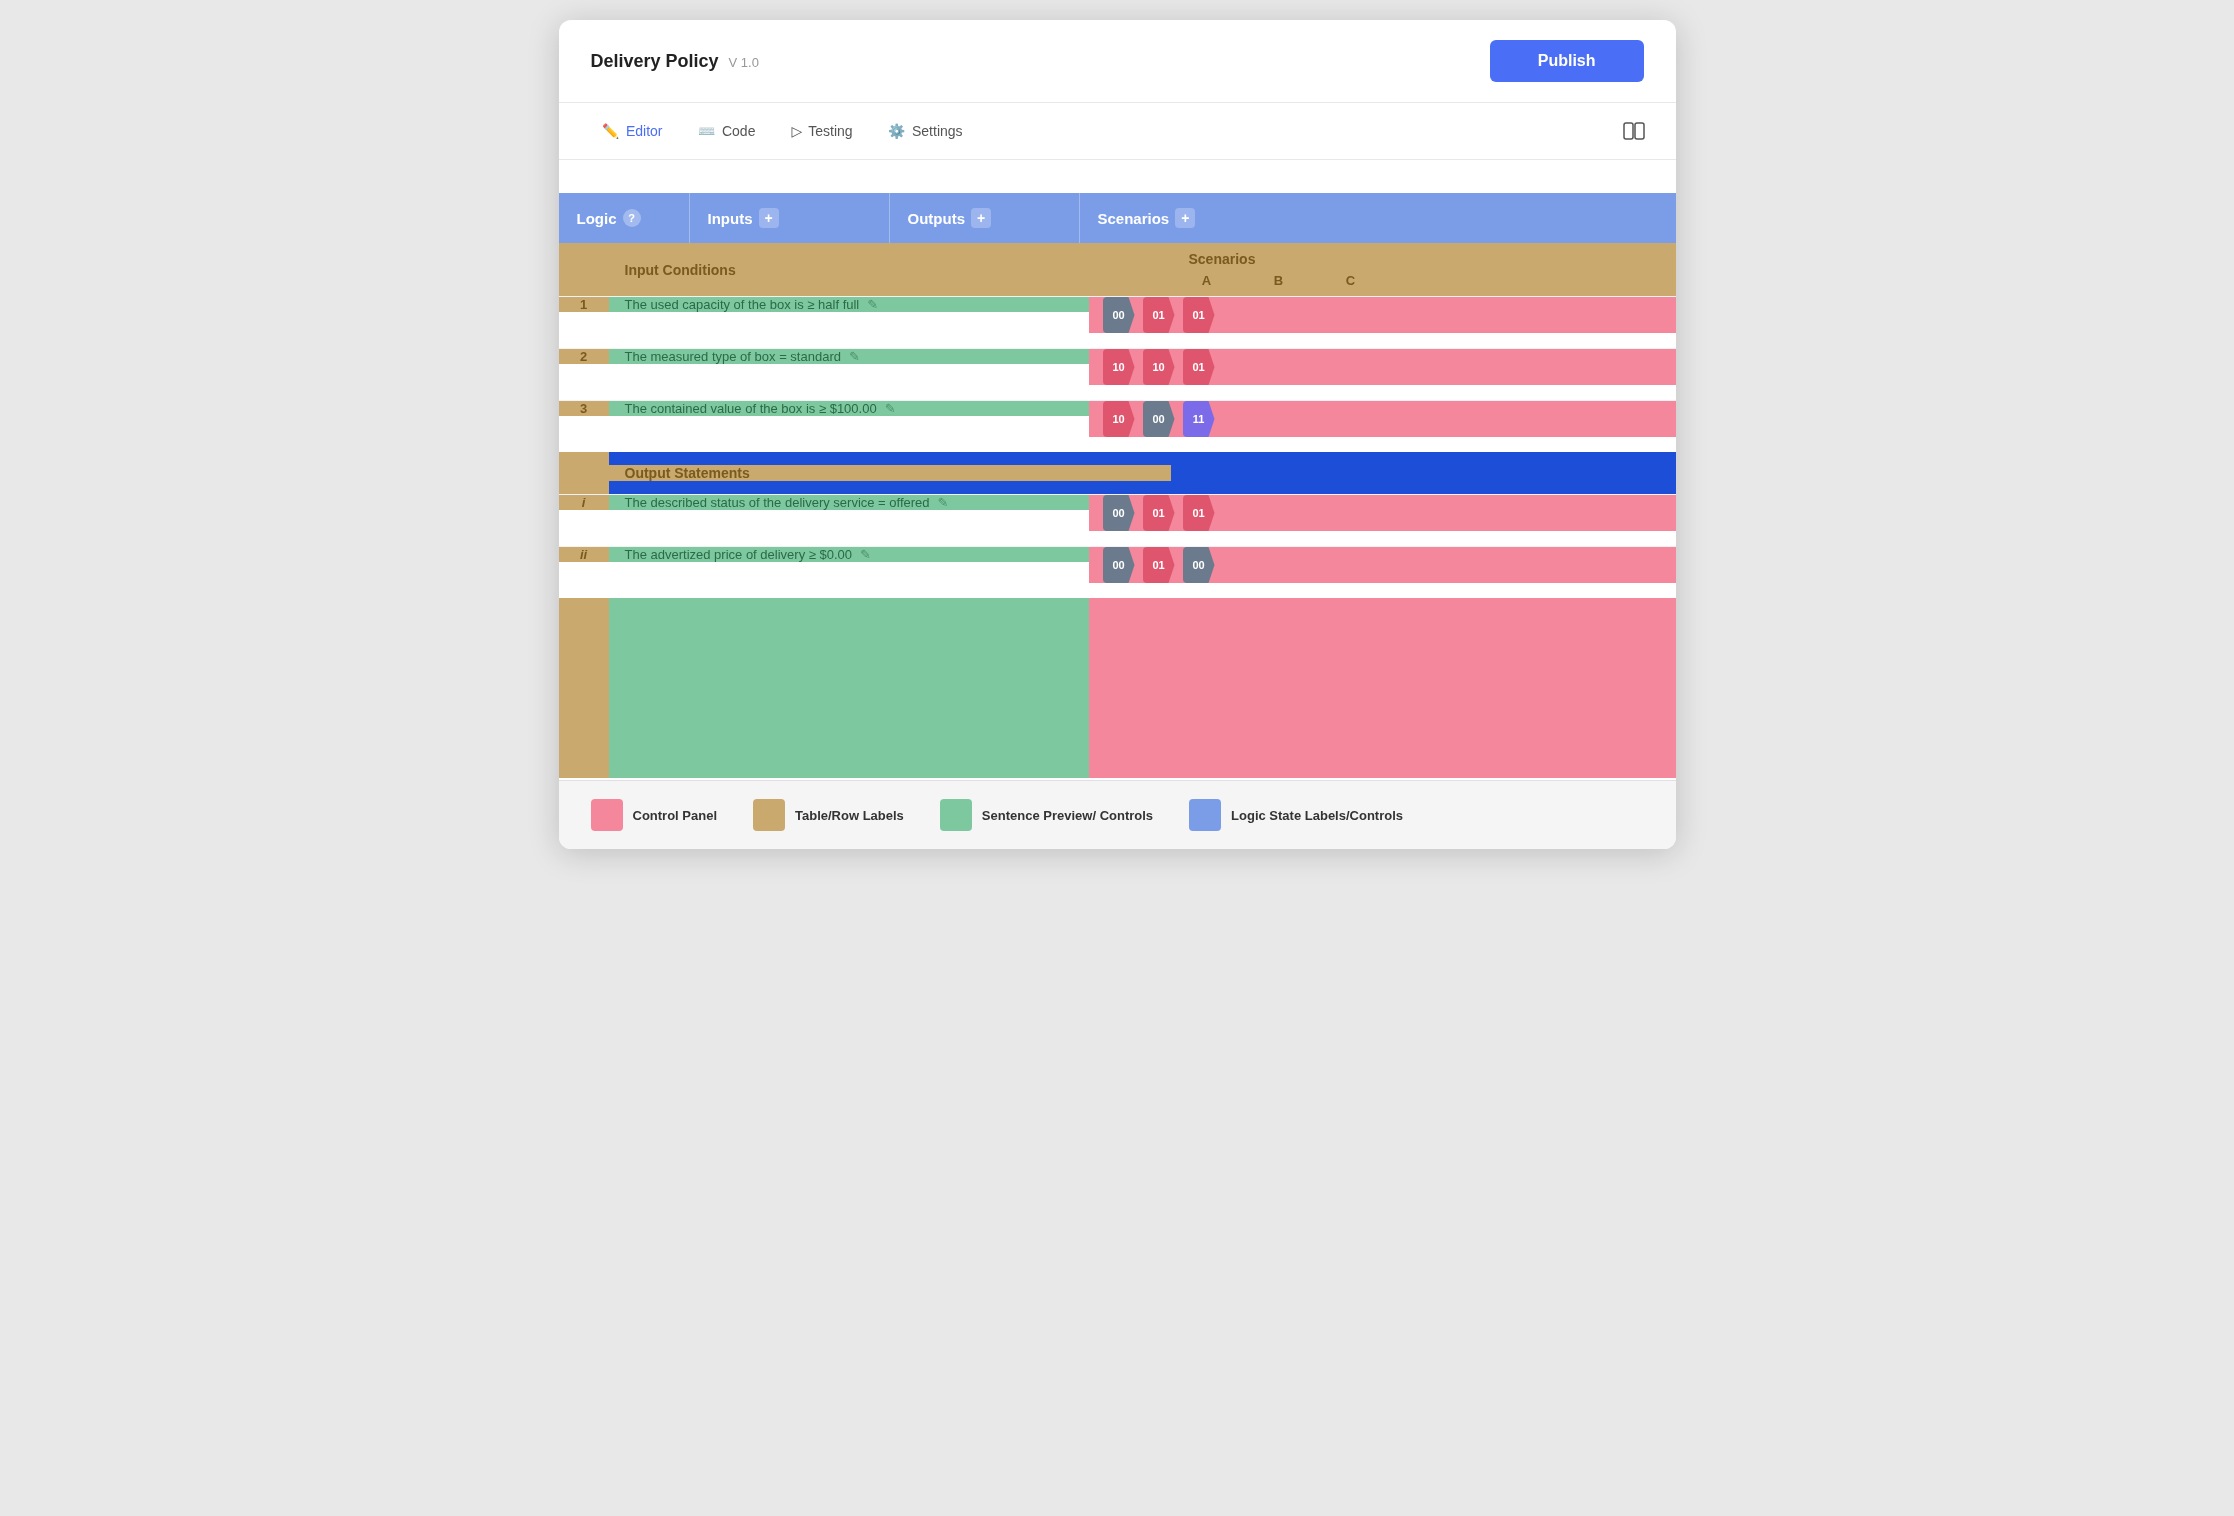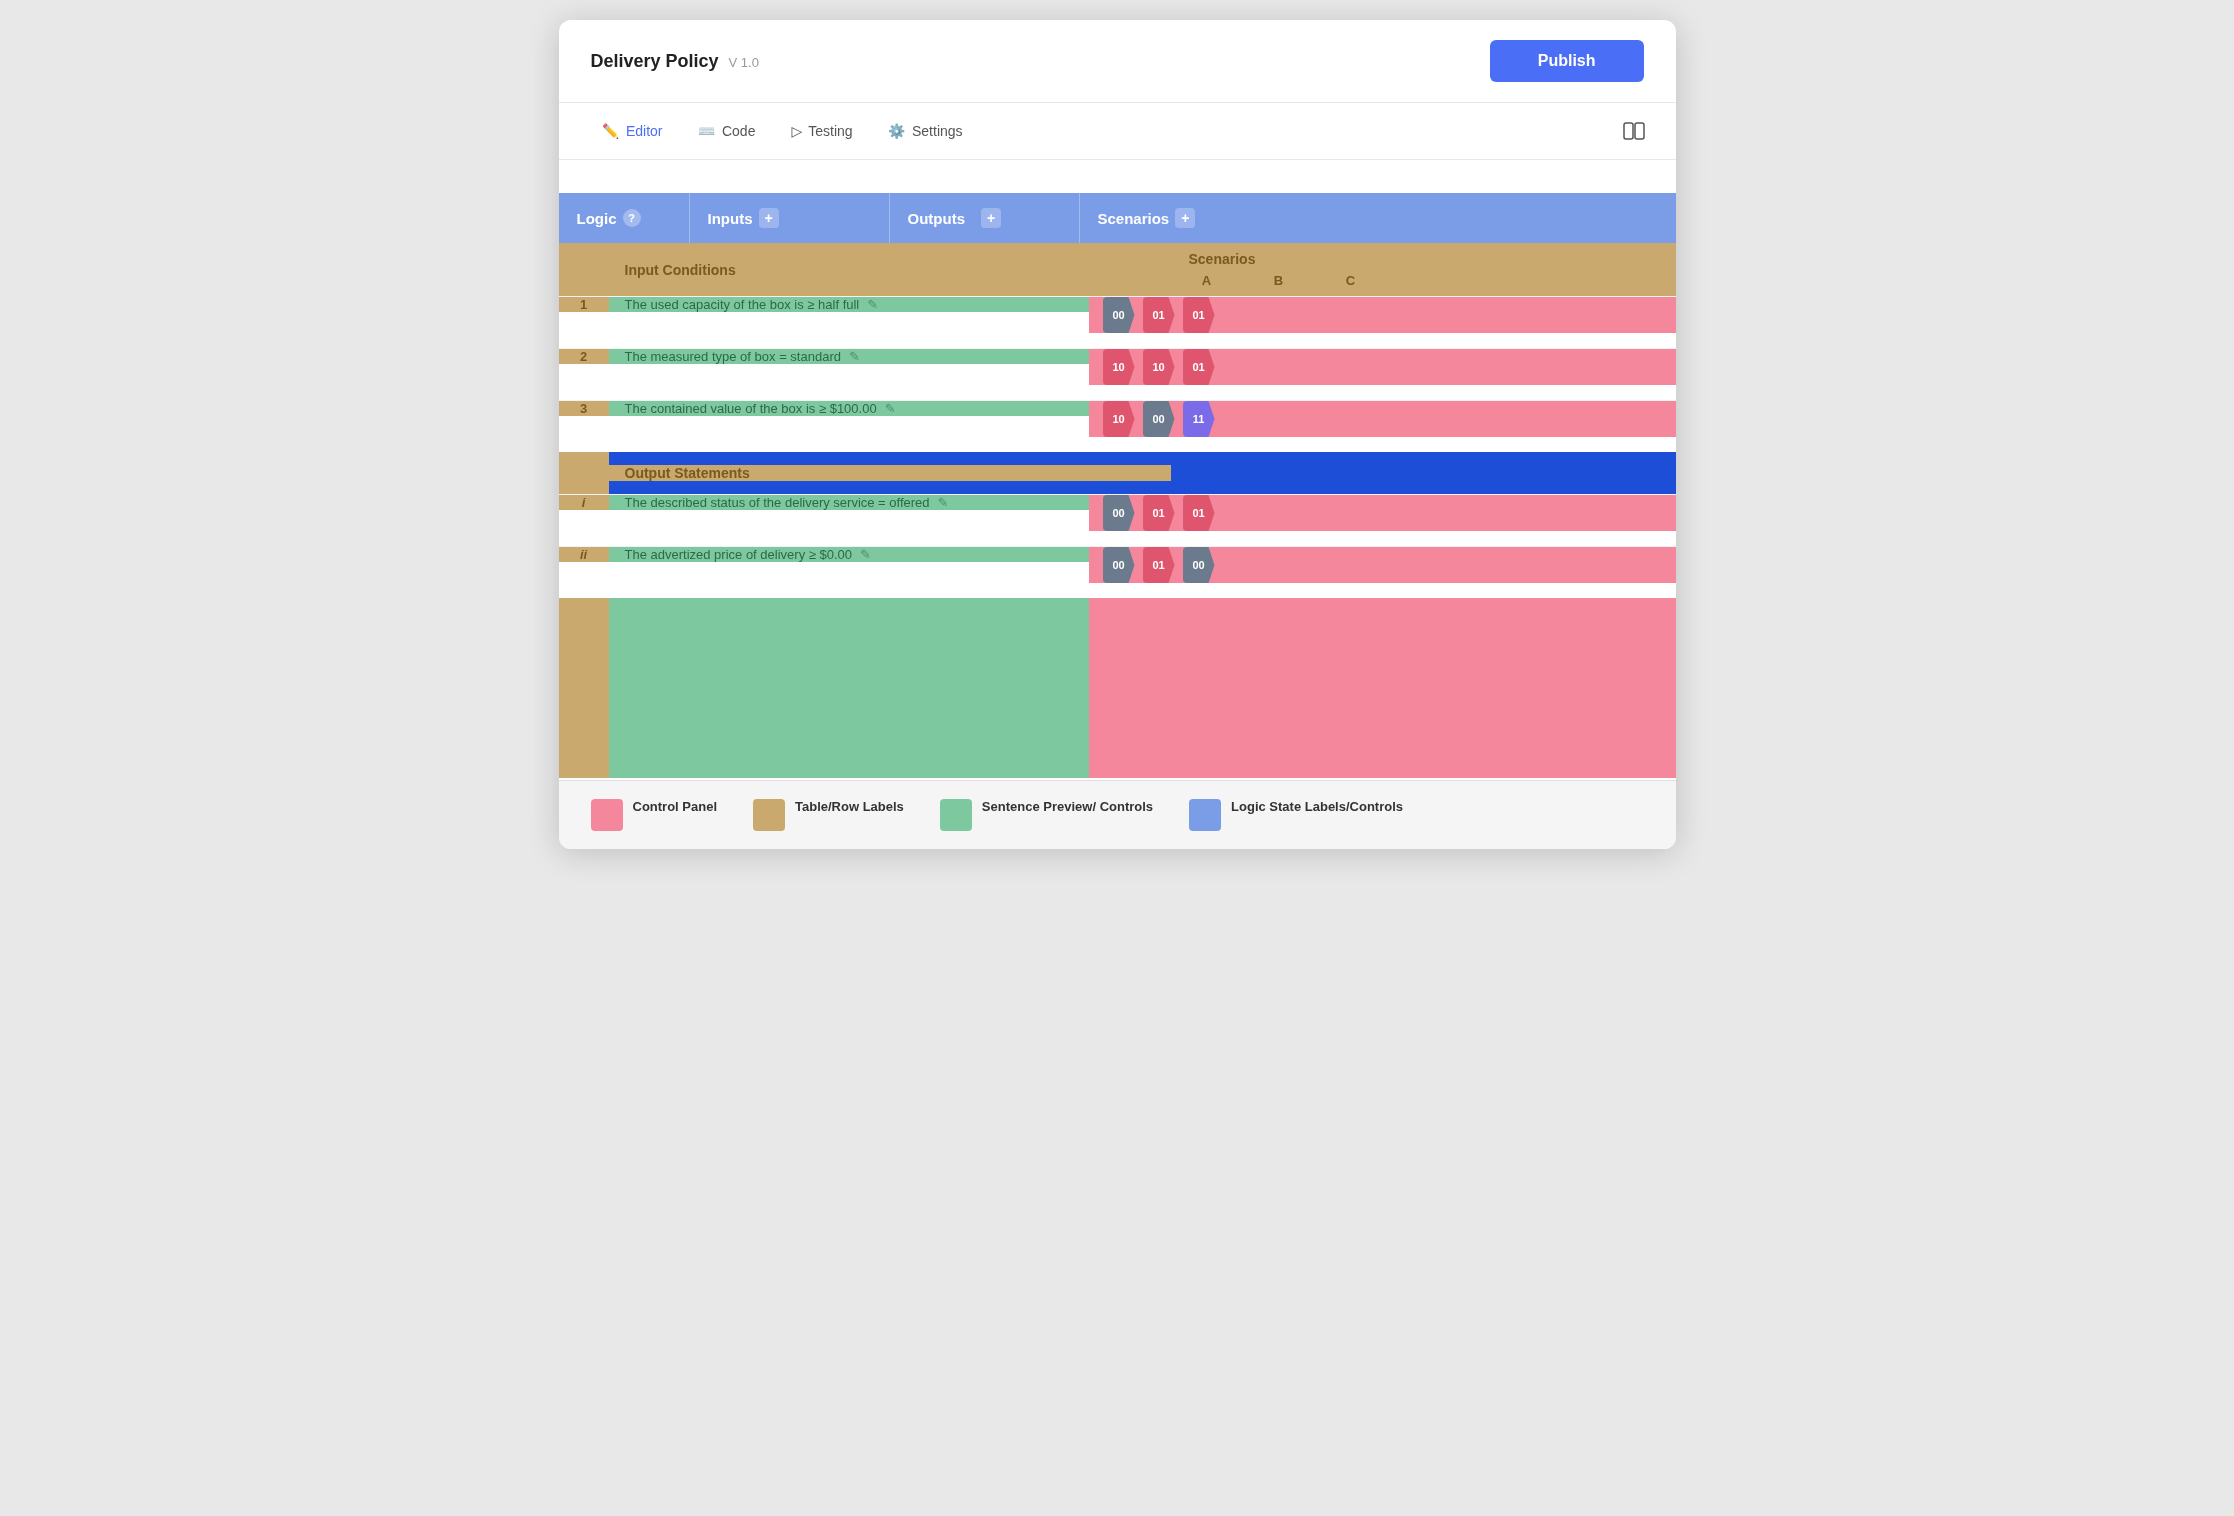--- a/index.html
+++ b/index.html
@@ -170,21 +170,21 @@
       justify-content: center;
       font-size: 14px;
       font-weight: 700;
       cursor: pointer;
     }
     .col-outputs {
       width: 190px;
       flex-shrink: 0;
       display: flex;
       align-items: center;
-      gap: 16px;
+      gap: 6px;
       padding: 0 18px;
       border-left: 1px solid rgba(255,255,255,0.3);
     }
     .col-scenarios {
       flex: 1;
       display: flex;
       align-items: center;
       gap: 6px;
       padding: 0 18px;
       border-left: 1px solid rgba(255,255,255,0.3);
@@ -380,21 +380,21 @@
     .legend {
       background: #f5f5f5;
       padding: 18px 32px;
       display: flex;
       align-items: center;
       gap: 36px;
       border-top: 1px solid #e0e0e0;
     }
     .legend-item {
       display: flex;
-      align-items: flex-start;
+      align-items: center;
       gap: 10px;
     }
     .legend-swatch {
       width: 32px;
       height: 32px;
       border-radius: 4px;
     }
     .legend-label {
       font-size: 13px;
       font-weight: 600;

